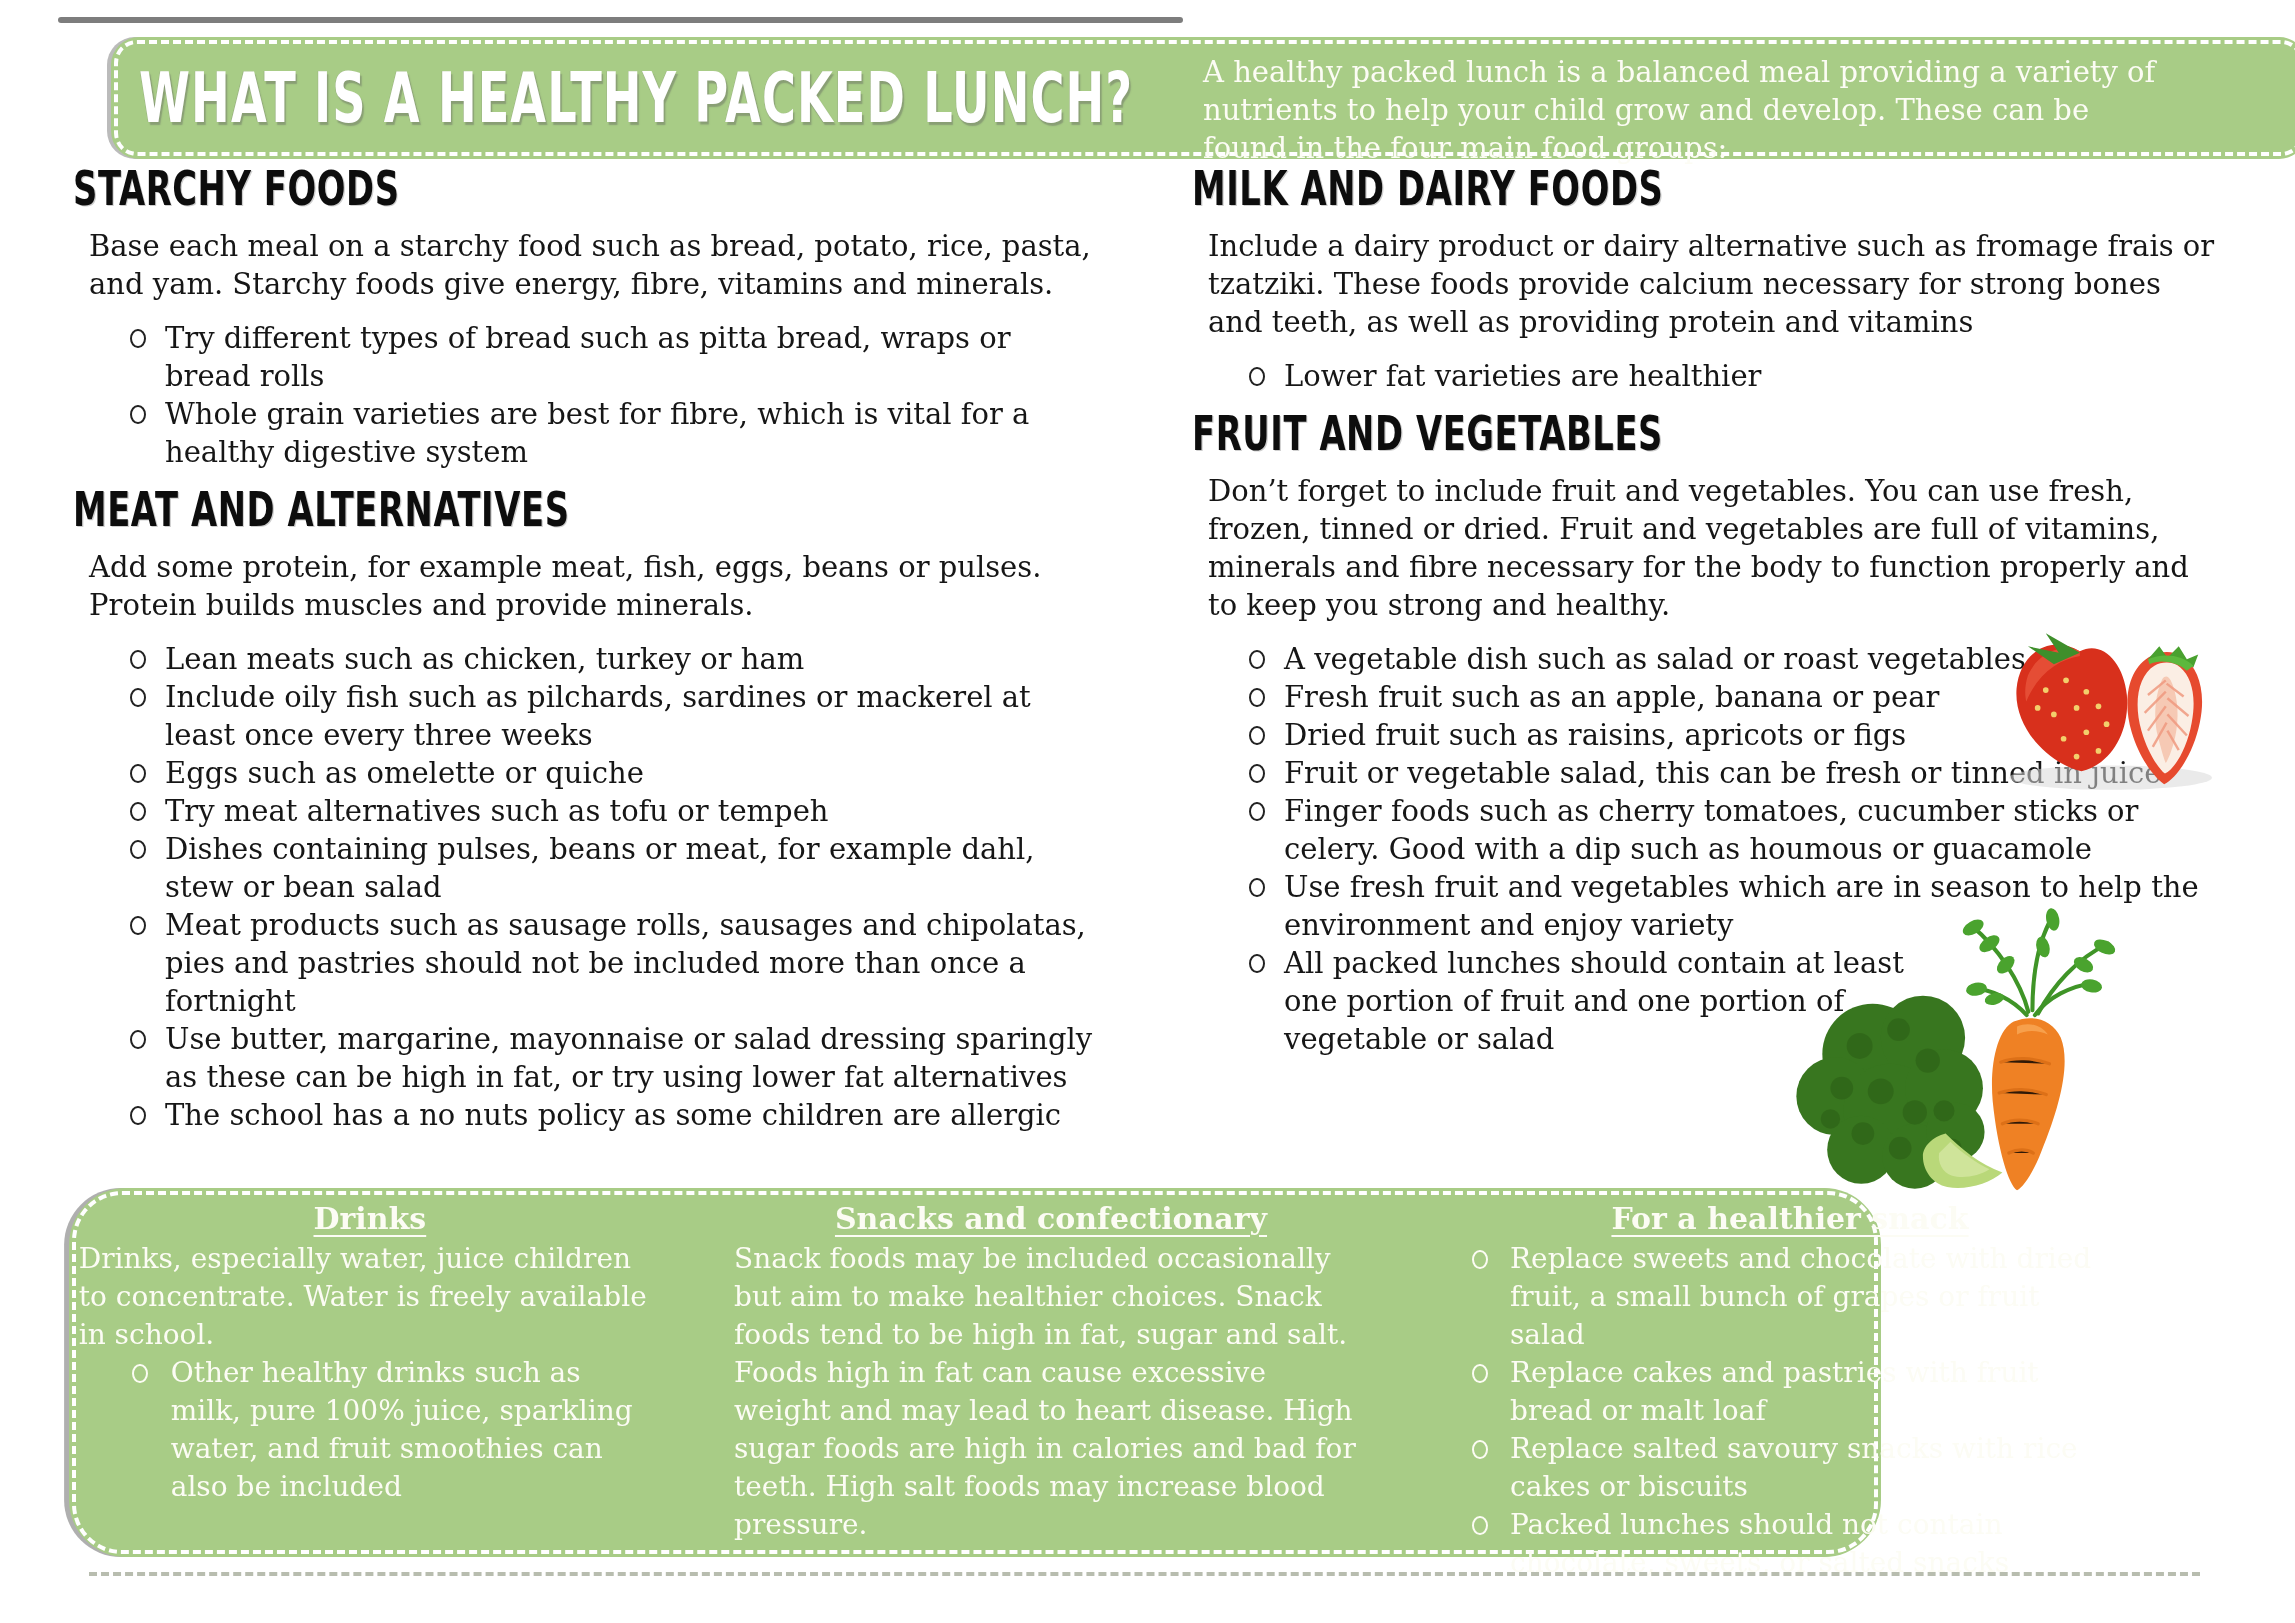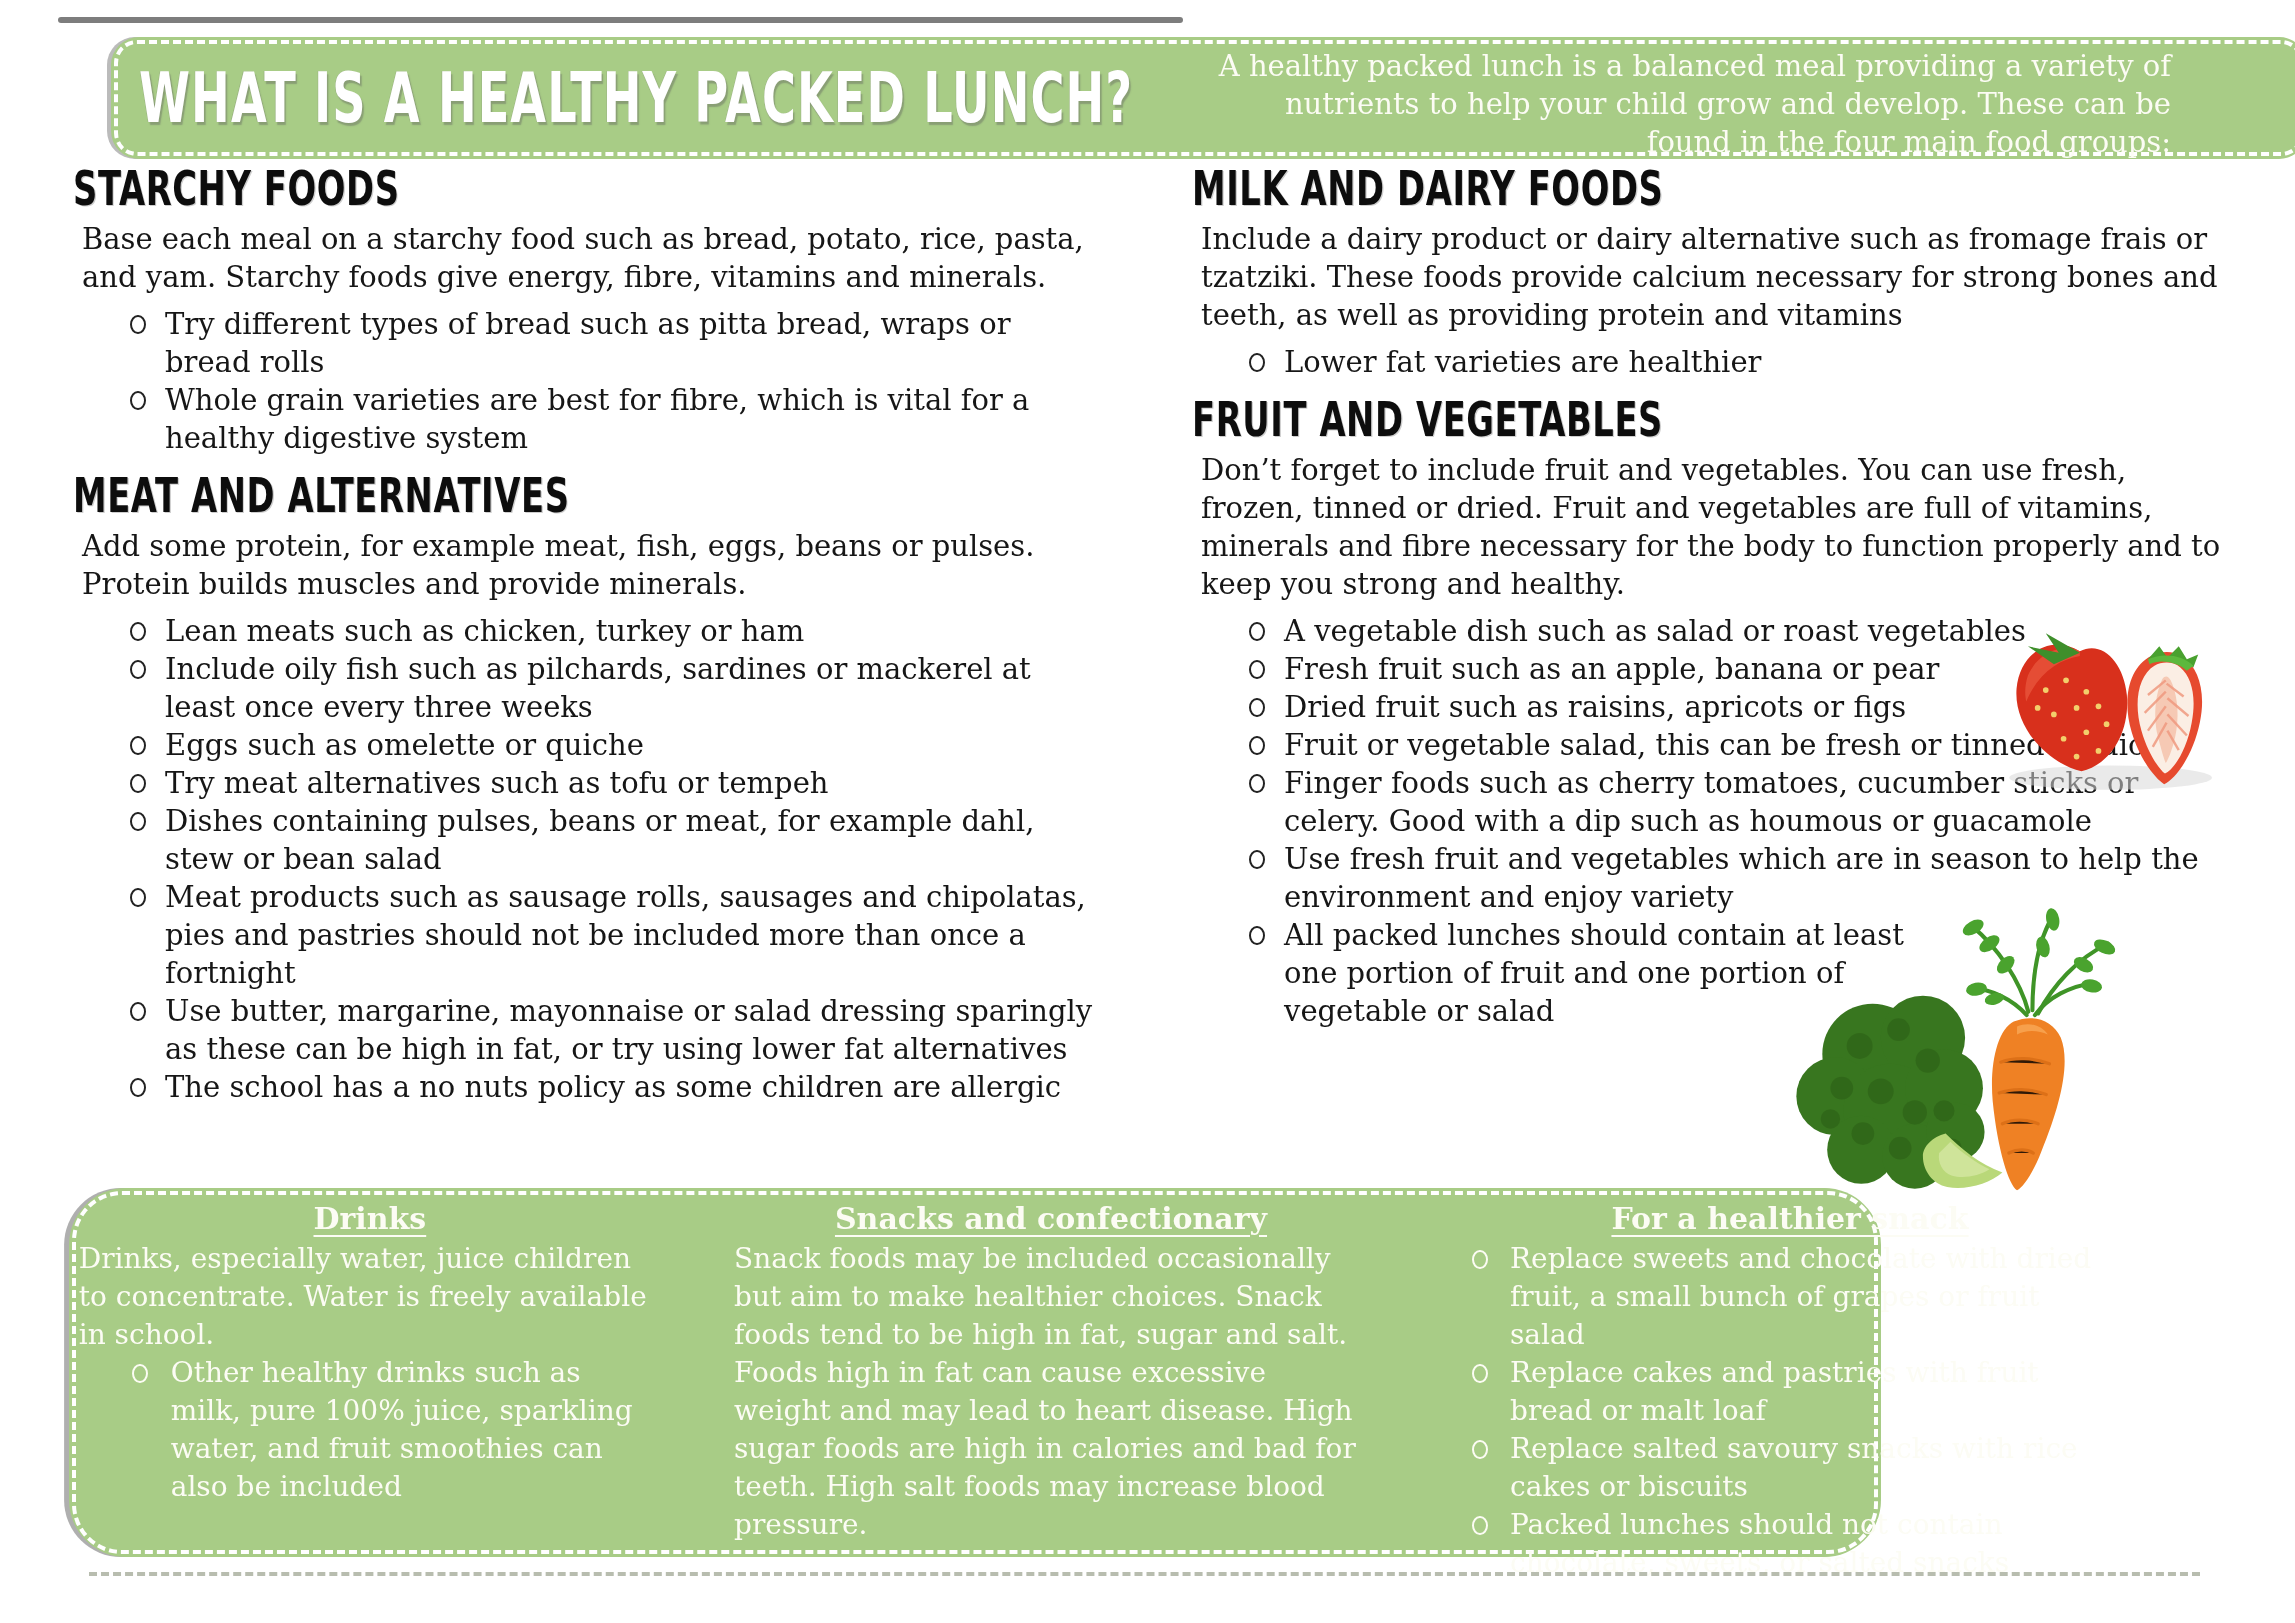--- a/index.html
+++ b/index.html
@@ -20,29 +20,29 @@
   }
   .dash-border{position:absolute;inset:3.2px;border:4.9px dashed #ffffff;border-radius:23px;pointer-events:none;}
   .page-title{
     position:absolute;left:28px;top:0;height:122px;display:flex;align-items:center;margin:0;
     font-family:"DejaVu Sans","Liberation Sans",sans-serif;font-weight:700;font-size:68px;
     color:#ffffff;letter-spacing:1.6px;white-space:nowrap;
     transform:scale(0.68,1.02);transform-origin:0 50%;
     text-shadow:2.4px 2.4px 1.6px rgba(90,90,90,.4), -0.8px -0.8px 0 rgba(120,120,120,.3);
   }
   .banner-intro{
-    position:absolute;left:1080px;top:50%;transform:translateY(-50%);width:974px;margin:6px;
-    text-align:right;font-size:29px;line-height:38px;color:var(--text-light);
+    position:absolute;left:1080px;top:50%;transform:translateY(-50%);width:974px;margin:12px;
+    text-align:left;font-size:29px;line-height:38px;color:var(--text-light);
   }
   .torn-top{position:absolute;left:58px;top:17px;width:1125px;height:5.7px;background:rgba(70,70,70,.7);border-radius:3.2px;}
   
   .col{position:absolute;top:166px;font-size:29px;line-height:38px;}
   .col-left{left:73px;width:1039px;}
   .col-right{left:1192px;width:1039px;}
-  .col p{margin:9px;}
+  .col p{margin:16px;}
   h2.section-heading{
     margin:0 0 6.5px 0;font-family:"DejaVu Sans","Liberation Sans",sans-serif;font-weight:700;
     font-size:45px;line-height:45px;letter-spacing:0.8px;color:#0d0d0d;white-space:nowrap;
     transform:scale(0.75,1.05);transform-origin:0 50%;
     text-shadow:1.6px 1.6px 0 rgba(60,60,60,.25);
   }
   .mt{margin-top:23px;}
   .mt-lg{margin-top:78px;}
   ul.bullets{list-style:none;margin:4.9px 0 16px 0;padding:0 0 0 50px;}
   ul.bullets li{position:relative;padding:0 8px 0 42px;}

